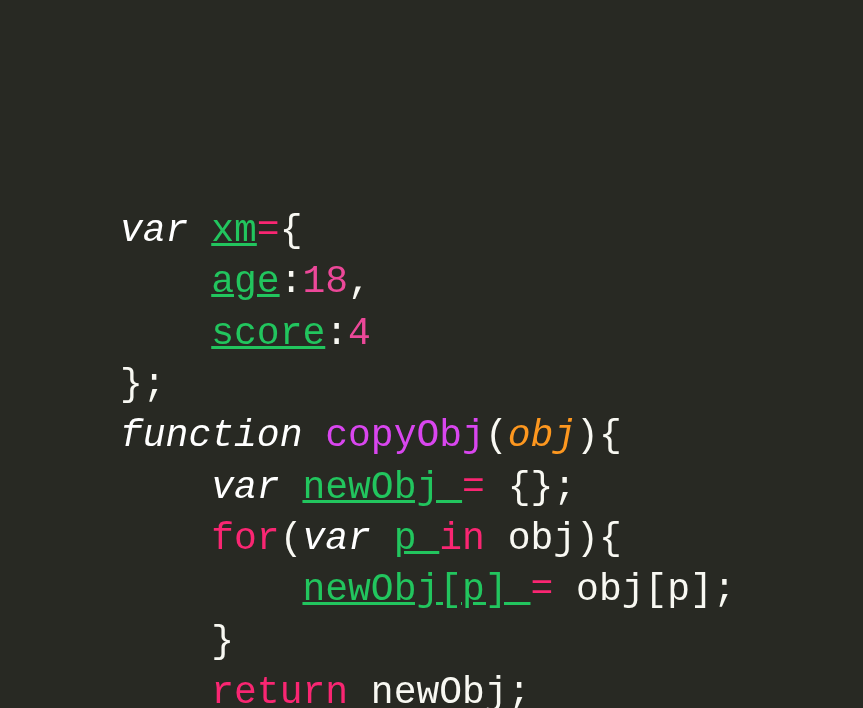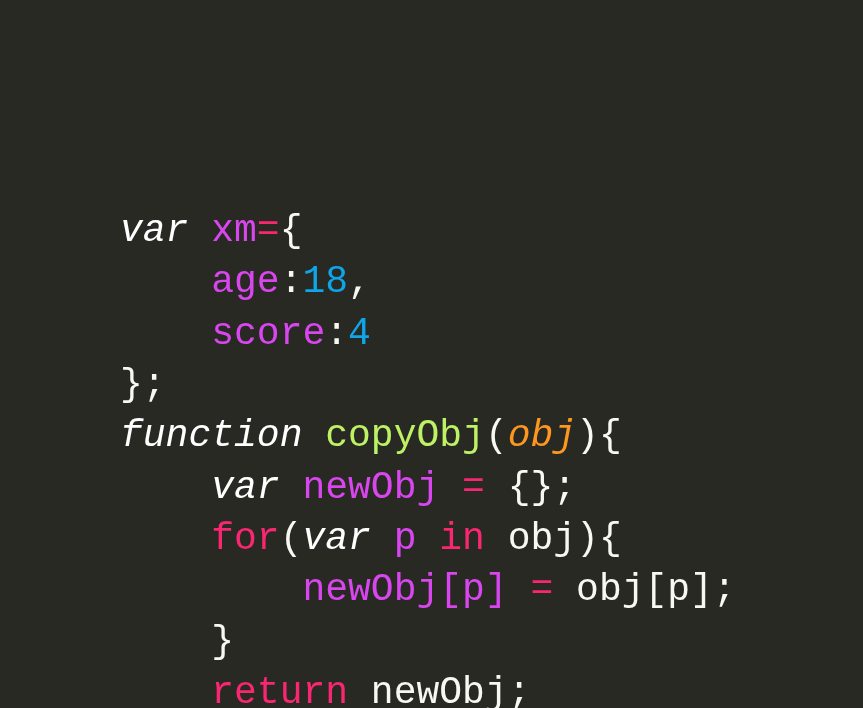--- a/index.html
+++ b/index.html
@@ -14,23 +14,23 @@
       font-weight: 500;
     }
     .code-container {
       padding: 0 0 0 120px;
     }
     .line {
       display: block;
     }
     .keyword-italic { color: #ffffff; font-style: italic; }
     .keyword-red { color: #f92672; }
-    .string-white { color: #d946ef; }
-    .number-purple { color: #0ea5e9; }
-    .func-name { color: #bef264; }
+    .string-white { color: #22c55e; text-decoration: underline; }
+    .number-purple { color: #ec4899; }
+    .func-name { color: #d946ef; }
     .param-orange { color: #fd971f; font-style: italic; text-align: right; }
     .punc { color: #f8f8f2; }
   </style>
 </head>
 <body>
 
 
 
 <div class="code-container" id="code-root"><span class="line"><span class="keyword-italic">var </span><span class="string-white">xm</span><span class="keyword-red">=</span><span class="punc">{</span></span><span class="line">    <span class="string-white">age</span><span class="punc">:</span><span class="number-purple">18</span><span class="punc">,</span></span><span class="line">    <span class="string-white">score</span><span class="punc">:</span><span class="number-purple">4</span></span><span class="line"><span class="punc">};</span></span><span class="line"><span class="keyword-italic">function </span><span class="func-name">copyObj</span><span class="punc">(</span><span class="param-orange">obj</span><span class="punc">){</span></span><span class="line">    <span class="keyword-italic">var </span><span class="string-white">newObj </span><span class="keyword-red">=</span><span class="punc"> {};</span></span><span class="line">    <span class="keyword-red">for</span><span class="punc">(</span><span class="keyword-italic">var </span><span class="string-white">p </span><span class="keyword-red">in</span><span class="punc"> obj){</span></span><span class="line">        <span class="string-white">newObj[p] </span><span class="keyword-red">=</span><span class="punc"> obj[p];</span></span><span class="line">    <span class="punc">}</span></span><span class="line">    <span class="keyword-red">return</span><span class="punc"> newObj;</span></span></div>
 

